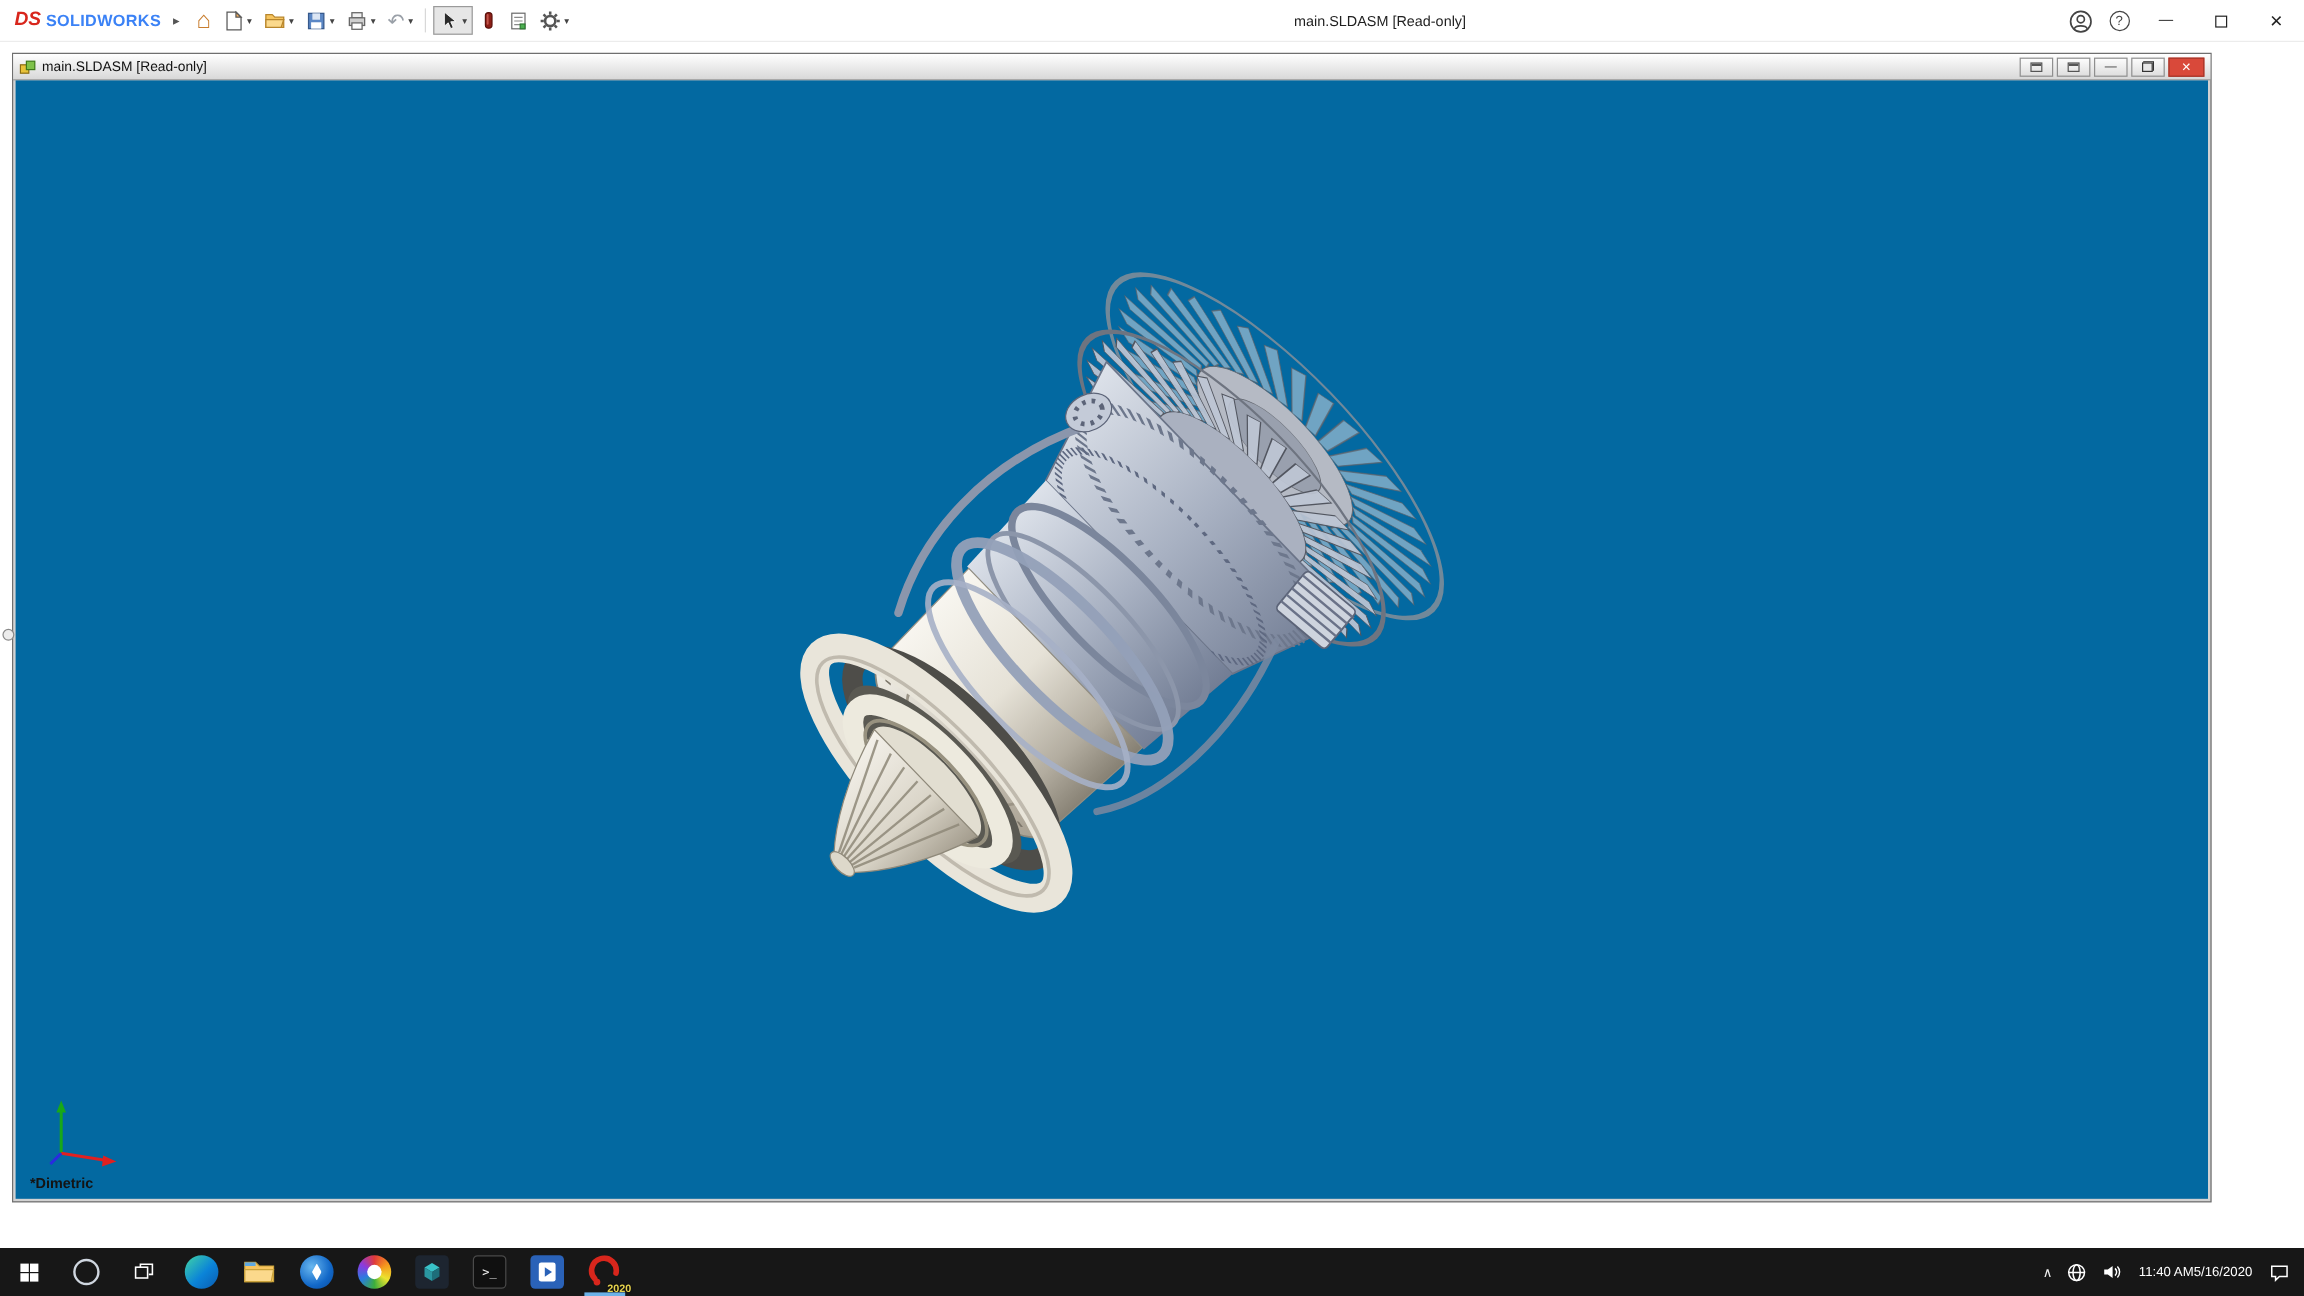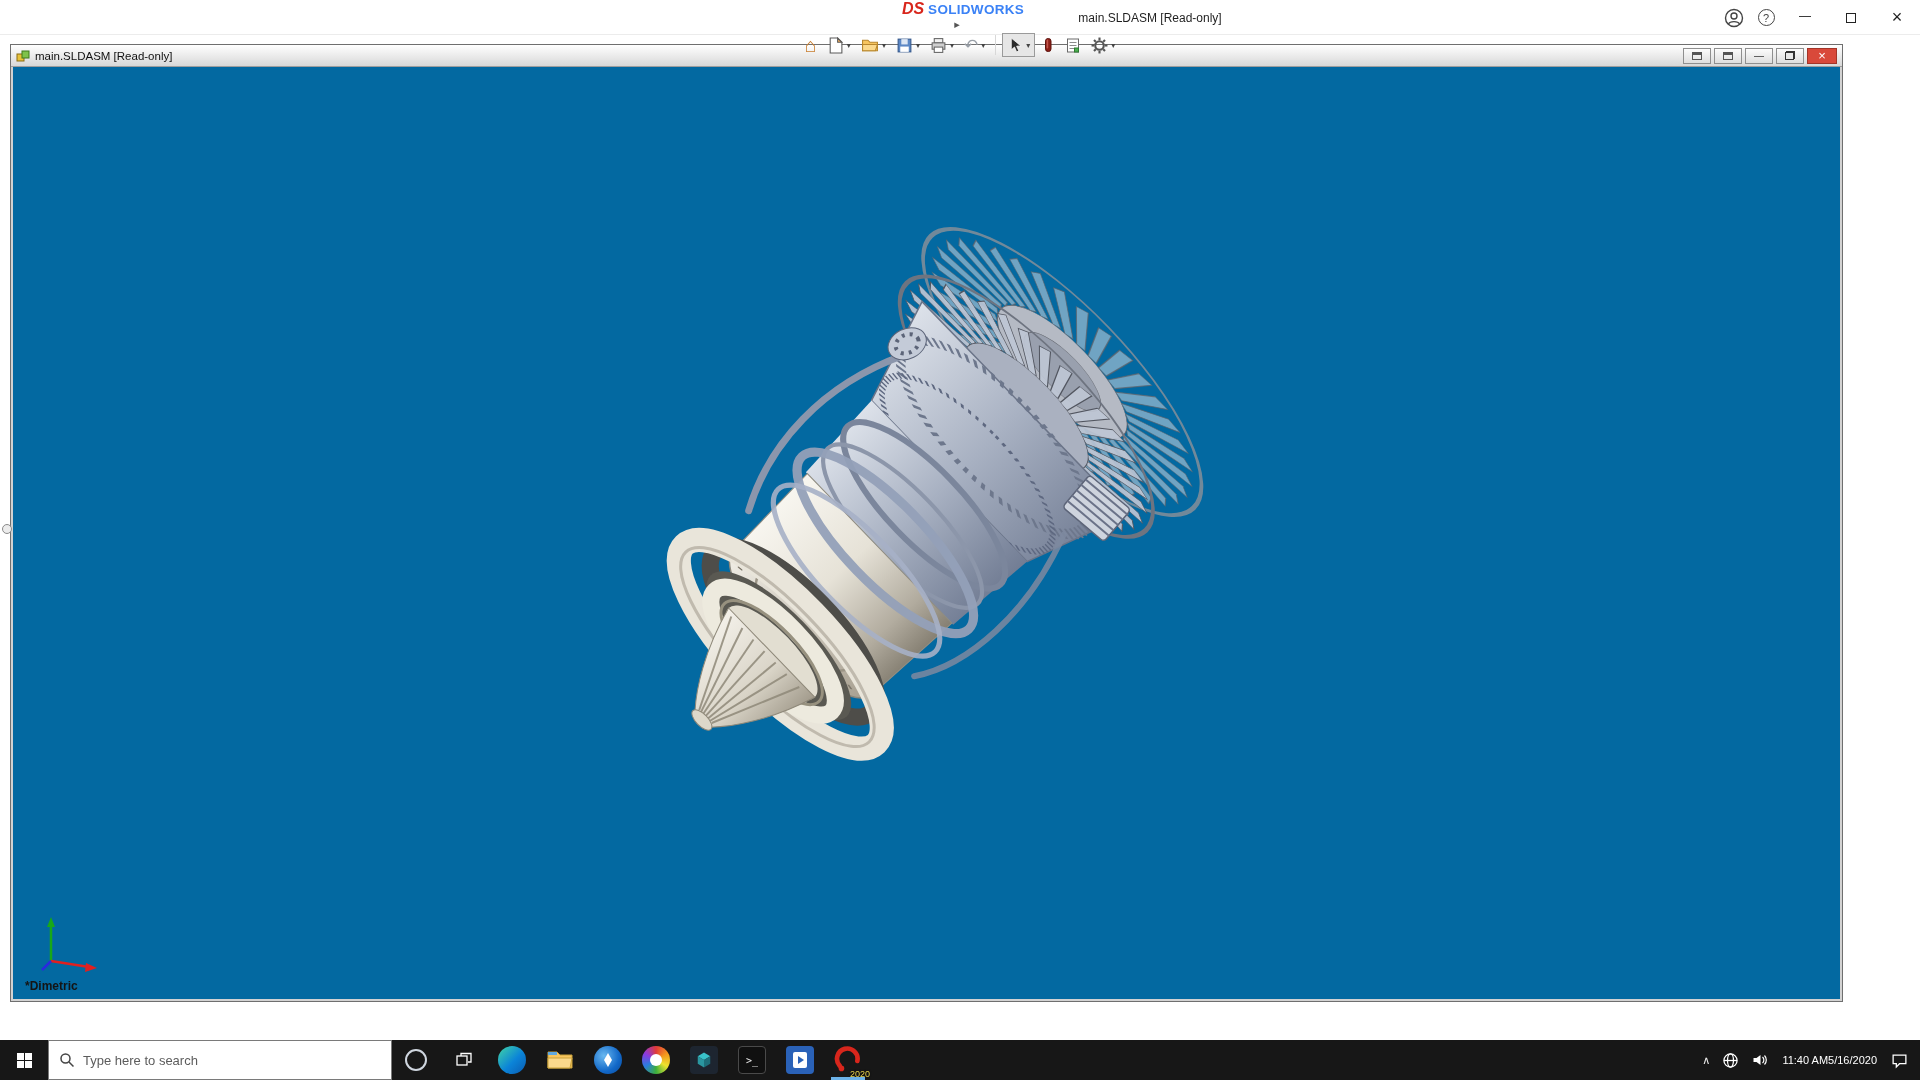--- a/index.html
+++ b/index.html
@@ -1,21 +1,21 @@
 <!DOCTYPE html>
 <html><head>
 <meta charset="utf-8">
 <style>
   * { margin:0; padding:0; box-sizing:border-box; }
   html,body { width:1920px; height:1080px; overflow:hidden; }
   body { font-family:"Liberation Sans", sans-serif; background:#fff; position:relative; }
 
   
   .titlebar { position:absolute; top:0; left:0; right:0; height:35px; background:#fff;
-              display:flex; align-items:center; border-bottom:1px solid #ececec; z-index:5;flex-direction:column; }
+              display:flex; align-items:center; border-bottom:1px solid #ececec; z-index:5; }
   .brand { display:flex; align-items:center; gap:4px; padding:0 6px 0 12px; }
   .brand-mark { font-weight:700; font-style:italic; font-size:16px; color:#d8261c; }
   .brand-name { font-weight:700; font-size:13.5px; color:#3b82f6; letter-spacing:.3px; }
   .menu-expand { color:#555; font-size:11px; margin:0 10px 0 4px; }
   .toolbar { display:flex; align-items:center; gap:2px; }
   .tbtn { height:28px; display:flex; align-items:center; padding:0 4px; gap:3px; }
   .caret { font-size:8px; color:#444; }
   .glyph-home { font-size:20px; color:#c87d2e; line-height:1; }
   .glyph-undo { font-size:17px; color:#9aa0a8; line-height:1; }
   .tool-box { border:1px solid #9a9a9a; background:#e6e6e6; height:24px; display:flex;
@@ -71,21 +71,21 @@
   .tile-compass { border-radius:50%; background:radial-gradient(circle at 35% 35%, #69b8f0, #1268c8 60%, #0a4a9a); }
   .tile-compass::after { content:""; position:absolute; left:10px; top:7px; width:8px; height:14px;
                          background:#fff; clip-path:polygon(50% 0,100% 50%,50% 100%,0 50%); }
   .tile-wheel { border-radius:50%; background:conic-gradient(#e03a3a,#f5971d,#ece32f,#3cae3c,#2a7de0,#8a3ae0,#e03a3a); }
   .tile-wheel::after { content:""; position:absolute; left:8px; top:8px; width:12px; height:12px;
                        border-radius:50%; background:#fff; }
   .tile-cube { background:#1d2530; display:flex; align-items:center; justify-content:center; }
   .tile-term { background:#101010; border:1px solid #4a4a4a; display:flex; align-items:center;
                justify-content:center; color:#eee; font-family:"DejaVu Sans Mono", monospace; font-size:10px; }
   .tile-media { background:#2a62b8; display:flex; align-items:center; justify-content:center; }
-  .sw-year { position:absolute; right:2px; bottom:1px; font-size:9px; font-weight:400; color:#e8d44d;
+  .sw-year { position:absolute; right:2px; bottom:1px; font-size:9px; font-weight:700; color:#e8d44d;
              text-shadow:0 0 2px #000; }
   .app-underline { position:absolute; left:7px; right:7px; bottom:0; height:3px; background:#6cb2e8; }
   .tray { margin-left:auto; display:flex; align-items:center; }
   .tray-btn { height:40px; display:flex; align-items:center; justify-content:center; padding:0 6px; }
   .tray-chevron { font-size:11px; color:#eee; }
   .clock { display:flex; flex-direction:row; align-items:center; justify-content:center;
            font-size:11px; line-height:13px; padding:0 8px; }
   .show-desktop { width:6px; border-left:1px solid #3a3a3a; }
 </style>
 </head>
@@ -422,27 +422,20 @@
 
 <footer class="taskbar">
   <div class="tb-btn">
     <svg width="17" height="17" viewBox="0 0 17 17">
       <rect x="1" y="1" width="7" height="7" fill="#fff"></rect>
         <rect x="9" y="1" width="7" height="7" fill="#fff"></rect>
       <rect x="1" y="9" width="7" height="7" fill="#fff"></rect>
         <rect x="9" y="9" width="7" height="7" fill="#fff"></rect>
     </svg>
   </div>
-  <div class="tb-search">
-    <svg width="16" height="16" viewBox="0 0 16 16">
-      <circle cx="6.5" cy="6.5" r="4.5" fill="none" stroke="#444" stroke-width="1.5"></circle>
-      <line x1="10" y1="10" x2="14.5" y2="14.5" stroke="#444" stroke-width="1.5"></line>
-    </svg>
-    <input type="text" placeholder="Type here to search" style="">
-  </div>
   <div class="tb-btn">
     <span class="cortana-ring"></span>
   </div>
   <div class="tb-btn">
     <svg width="18" height="18" viewBox="0 0 18 18">
       <rect x="2" y="5" width="10" height="9" fill="none" stroke="#fff" stroke-width="1.3"></rect>
       <path d="M6 5 V2.5 H16 V11 h-3" fill="none" stroke="#fff" stroke-width="1.3"></path>
     </svg>
   </div>
   <div class="tb-btn">

